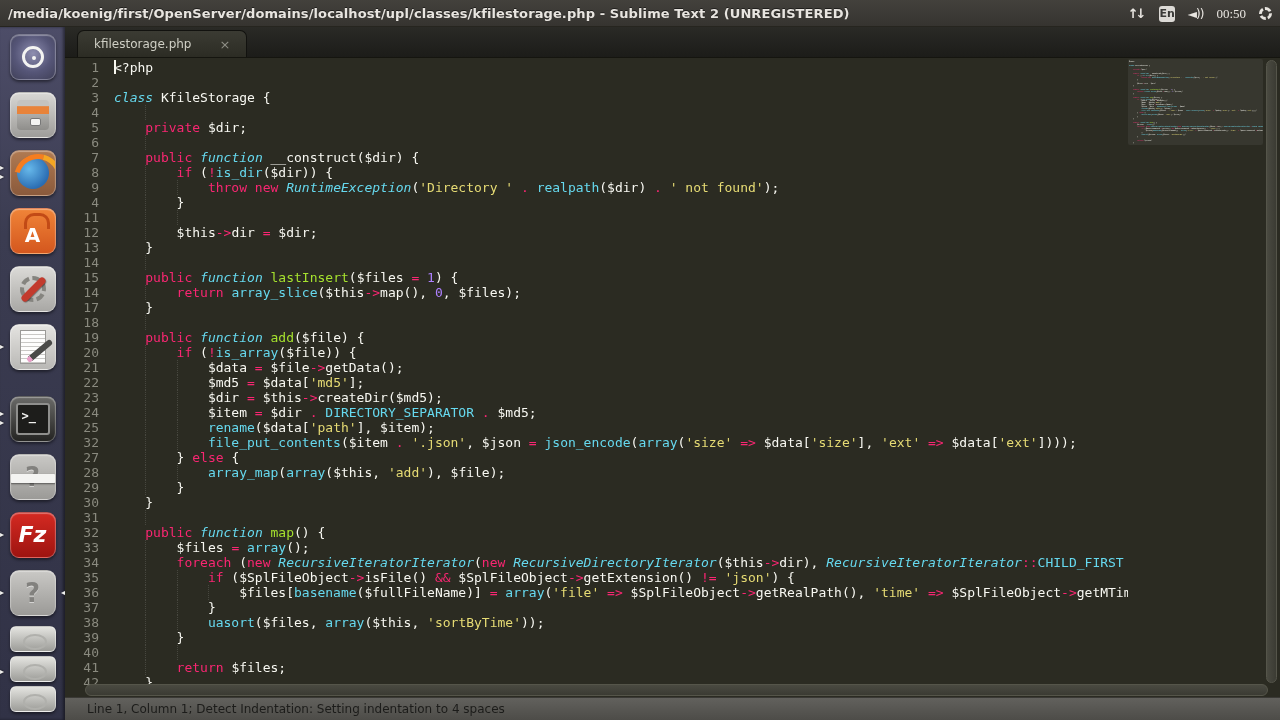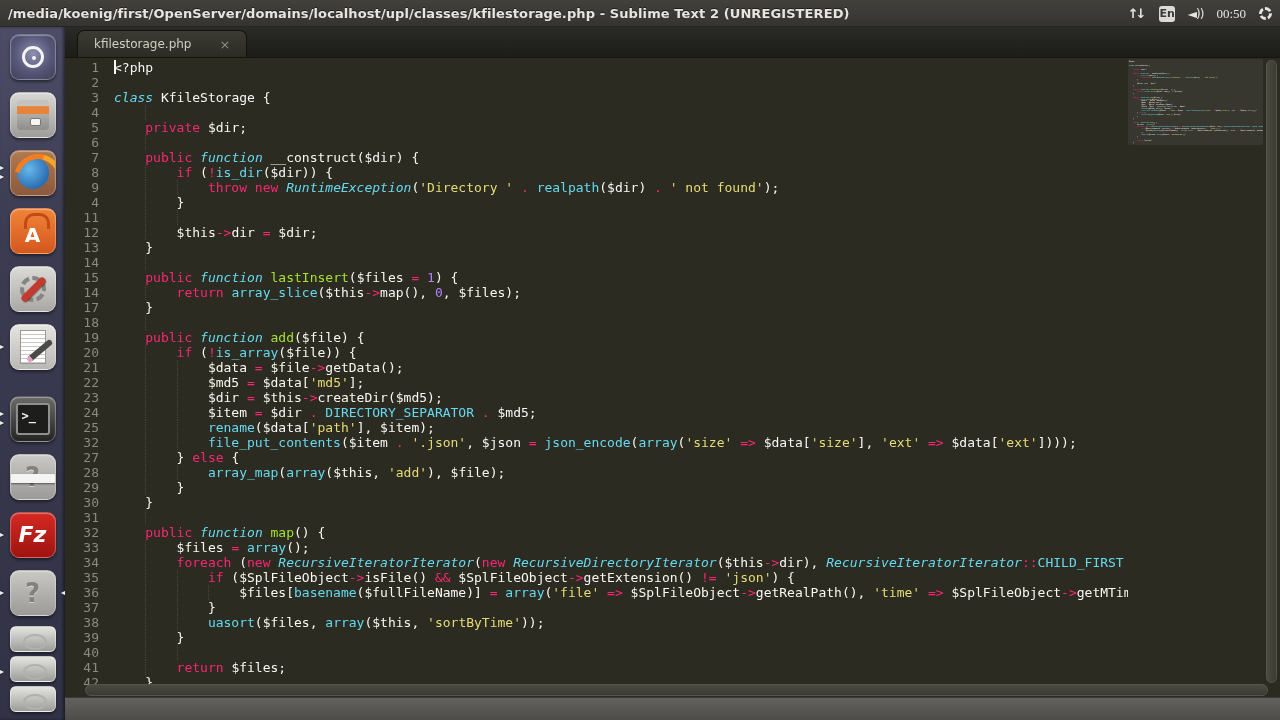--- a/index.html
+++ b/index.html
@@ -306,18 +306,19 @@
 
     <div id="vscroll">
       <div id="vthumb"></div>
     </div>
     <div id="hscroll">
       <div id="hthumb"></div>
     </div>
   </div>
 
   <div id="statusbar">
+    <span id="status-left">Line 1, Column 1; Detect Indentation: Setting indentation to 4 spaces</span>
     <span id="status-right">
       <span id="status-spaces">Spaces: 4</span>
       <span id="status-syntax">PHP</span>
     </span>
   </div>
 </div>
 
 </body></html>

